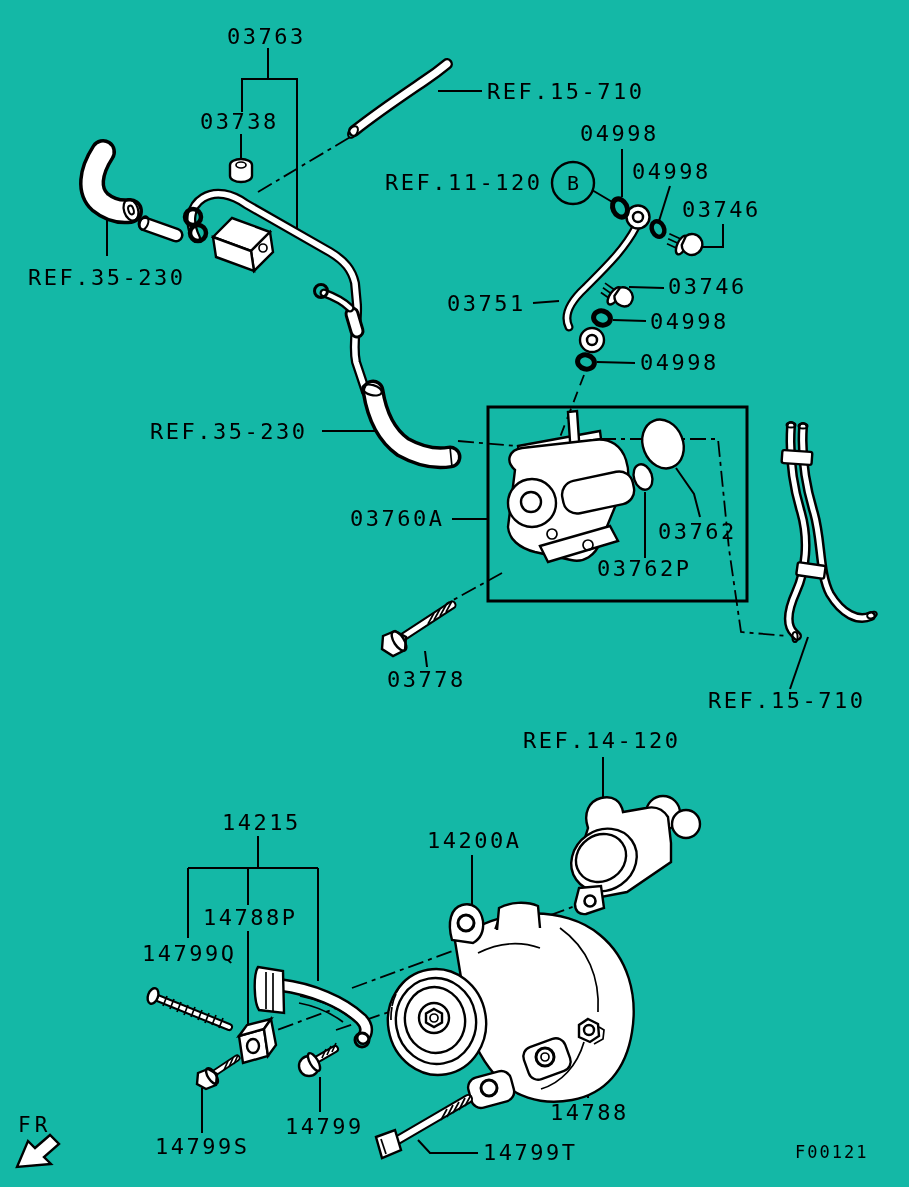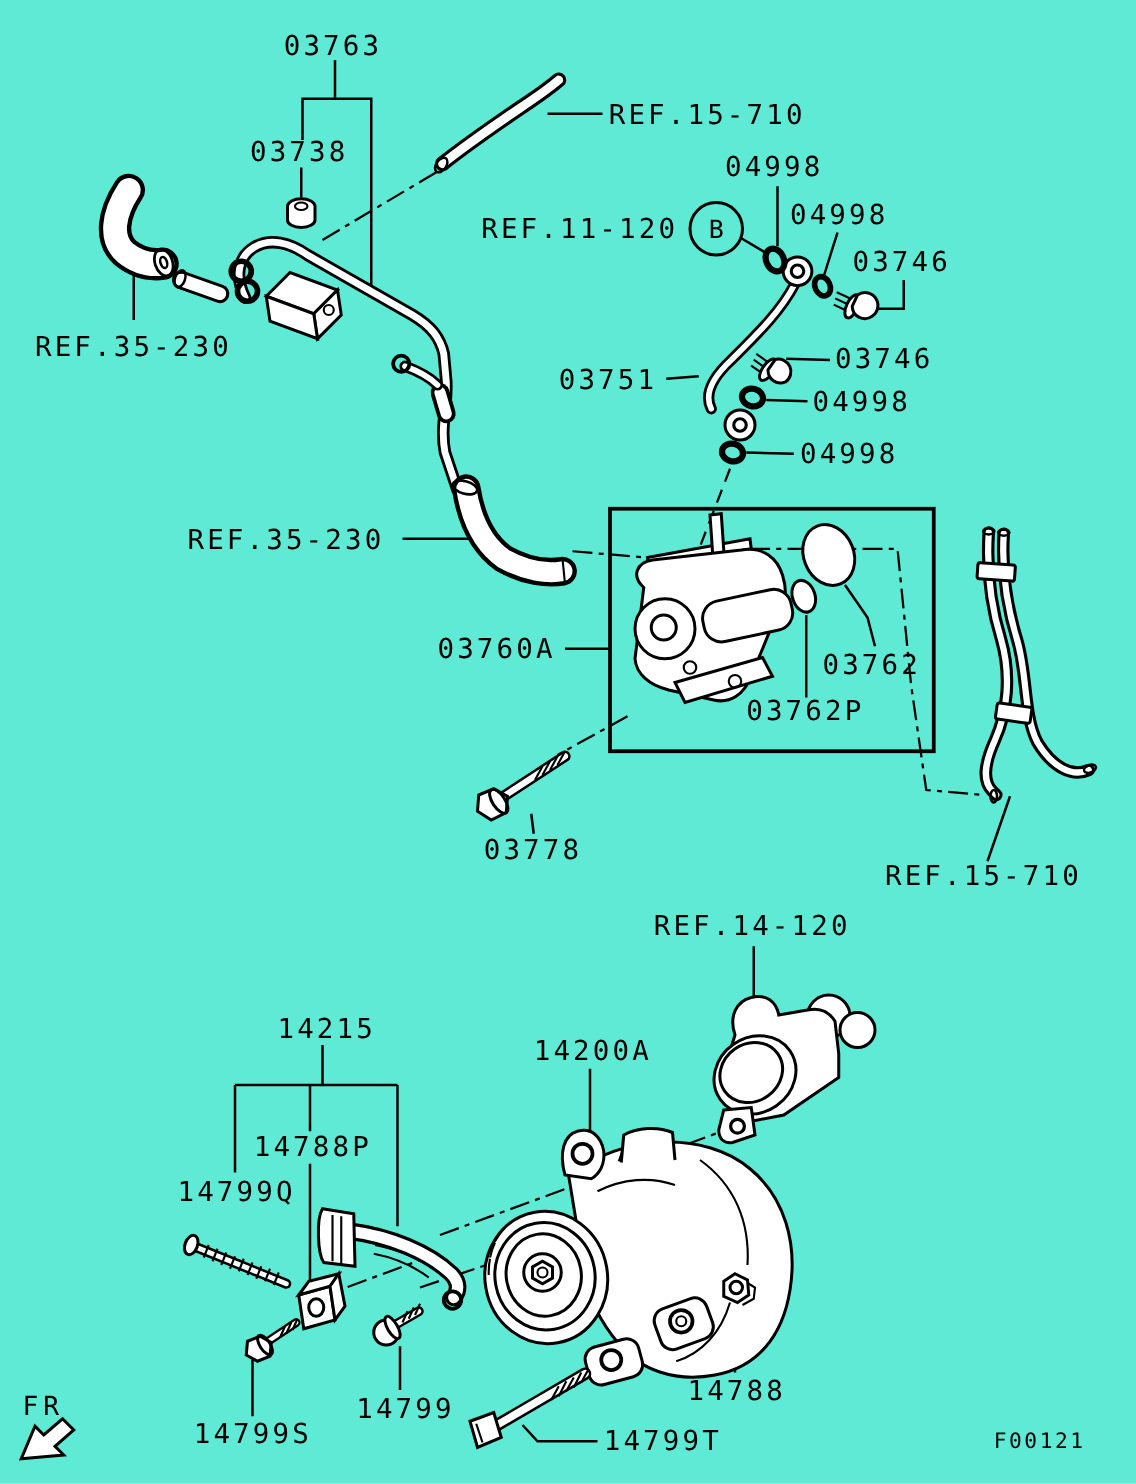--- a/index.html
+++ b/index.html
@@ -1,16 +1,16 @@
 <!DOCTYPE html>
 <html><head>
 <meta charset="utf-8">
 <style>
   html,body{margin:0;padding:0;background:#e8e8e8;}
-  .page{position:relative;width:909px;height:1187px;background:#5eead4;overflow:hidden;
+  .page{position:relative;width:909px;height:1187px;background:#14b8a6;overflow:hidden;
         font-family:"DejaVu Sans Mono","Liberation Mono",monospace;}
   svg{position:absolute;left:0;top:0;}
   .lbl{font-family:"DejaVu Sans Mono","Liberation Mono",monospace;
        font-size:22px;letter-spacing:2.5px;fill:#000;}
   .lbl-sm{font-family:"DejaVu Sans Mono","Liberation Mono",monospace;
        font-size:17px;letter-spacing:2px;fill:#000;}
   .lbl-fr{font-family:"DejaVu Sans Mono","Liberation Mono",monospace;
        font-size:21px;letter-spacing:4px;fill:#000;}
   .lbl-b{font-family:"DejaVu Sans Mono","Liberation Mono",monospace;
        font-size:20px;fill:#000;text-anchor:middle;}

